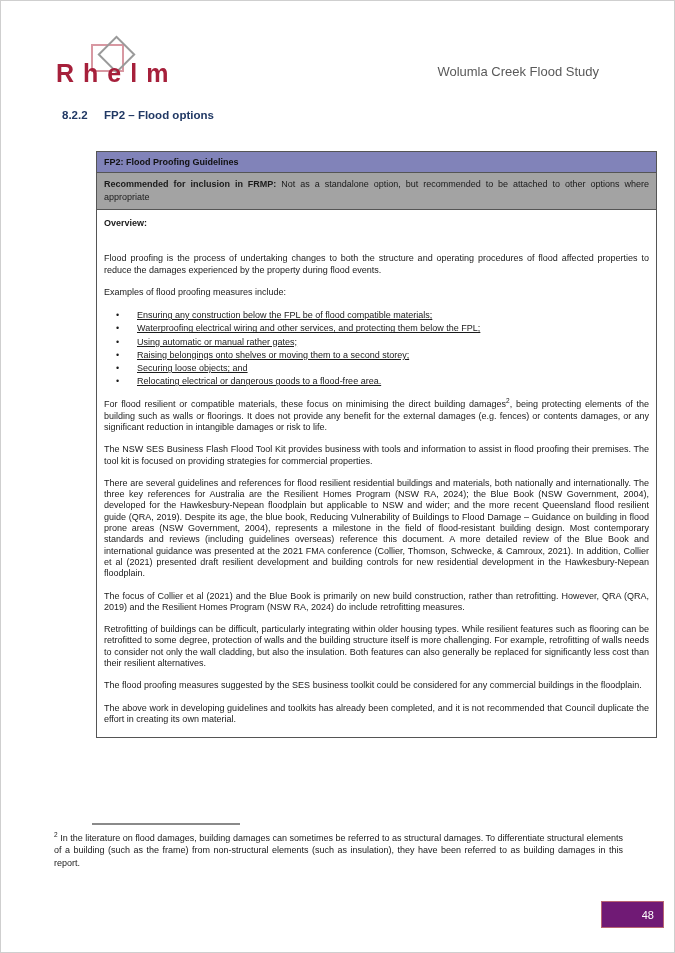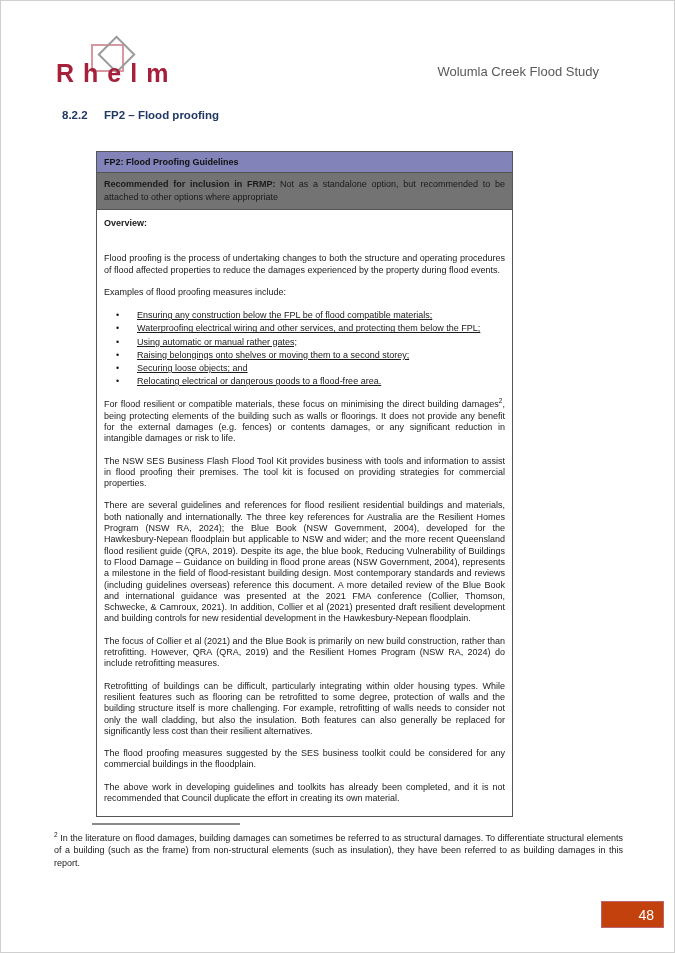--- a/index.html
+++ b/index.html
@@ -31,51 +31,51 @@
 
   
   .section-heading {
     position:absolute; left:53px; top:108px; display:flex;
     font-size:11.5px; font-weight:700; color:#203864;
   }
   .section-number { width:50px;padding-left:8px; }
 
   
   .gtable {
-    position:absolute; left:95px; top:150px; width:417px;
+    position:absolute; left:95px; top:150px; width:561px;
     border:1px solid #555555; font-size:9px;
   }
   .gtable-title {
     background:#8183b9; border-bottom:1px solid #555555;
     padding:4px 7px 4px; font-weight:700; line-height:12px; color:#111111;
   }
   .gtable-rec {
-    background:#737373; border-bottom:1px solid #555555;
+    background:#a3a3a3; border-bottom:1px solid #555555;
     padding:5px 7px 6px; line-height:12.5px; text-align:justify;
   }
   .gtable-body { background:#ffffff; padding:8px 7px 1px; line-height:11.3px; }
   .gtable-body p { text-align:justify; margin:0 0 11px; }
   .ov-label { font-weight:700; margin-bottom:24px; }
   .bullets { margin:0 0 11px; }
   .bullet-row { display:flex; line-height:13.2px; }
   .bullet-glyph { flex:none; margin-left:12px; width:8px; }
   .bullet-text { margin-left:13px;text-decoration:underline; }
   sup.fn { font-size:6.5px; vertical-align:super; line-height:0; }
 
   
   .footnote { position:absolute; left:53px; top:822px; width:569px; font-size:9px; }
   .footnote-rule { width:148px; height:2px; background:#8a8a8a; margin-left:38px; margin-bottom:7px; }
   .footnote-text { text-align:justify; line-height:12.3px; }
 
   
   .page-num {
     position:absolute; left:600px; top:900px; width:63px; height:27px;
-    background:#c2410c; border:1px solid #b96672;
+    background:#701a75; border:1px solid #b96672;
     display:flex; align-items:center; justify-content:flex-end;
-    padding-right:9px; color:#ffffff; font-size:14px;
+    padding-right:9px; color:#ffffff; font-size:11px;
   }
 </style>
 </head>
 <body>
 
 <div class="page">
 
   <div class="logo">
     <div class="logo-square-pink"></div>
     <div class="logo-diamond-gray"></div>
@@ -84,21 +84,21 @@
       <span>h</span>
       <span>e</span>
       <span>l</span>
       <span>m</span>
     </div>
   </div>
   <div class="doc-title">Wolumla Creek Flood Study</div>
 
   <div class="section-heading">
     <span class="section-number">8.2.2</span>
-    <span>FP2 – Flood proofing</span>
+    <span>FP2 – Flood options</span>
   </div>
 
   <div class="gtable">
     <div class="gtable-title">FP2: Flood Proofing Guidelines</div>
 
     <div class="gtable-rec">
       <b>Recommended for inclusion in FRMP:</b><span> Not as a standalone option, but recommended to be attached to other options where appropriate</span>
     </div>
 
     <div class="gtable-body">

